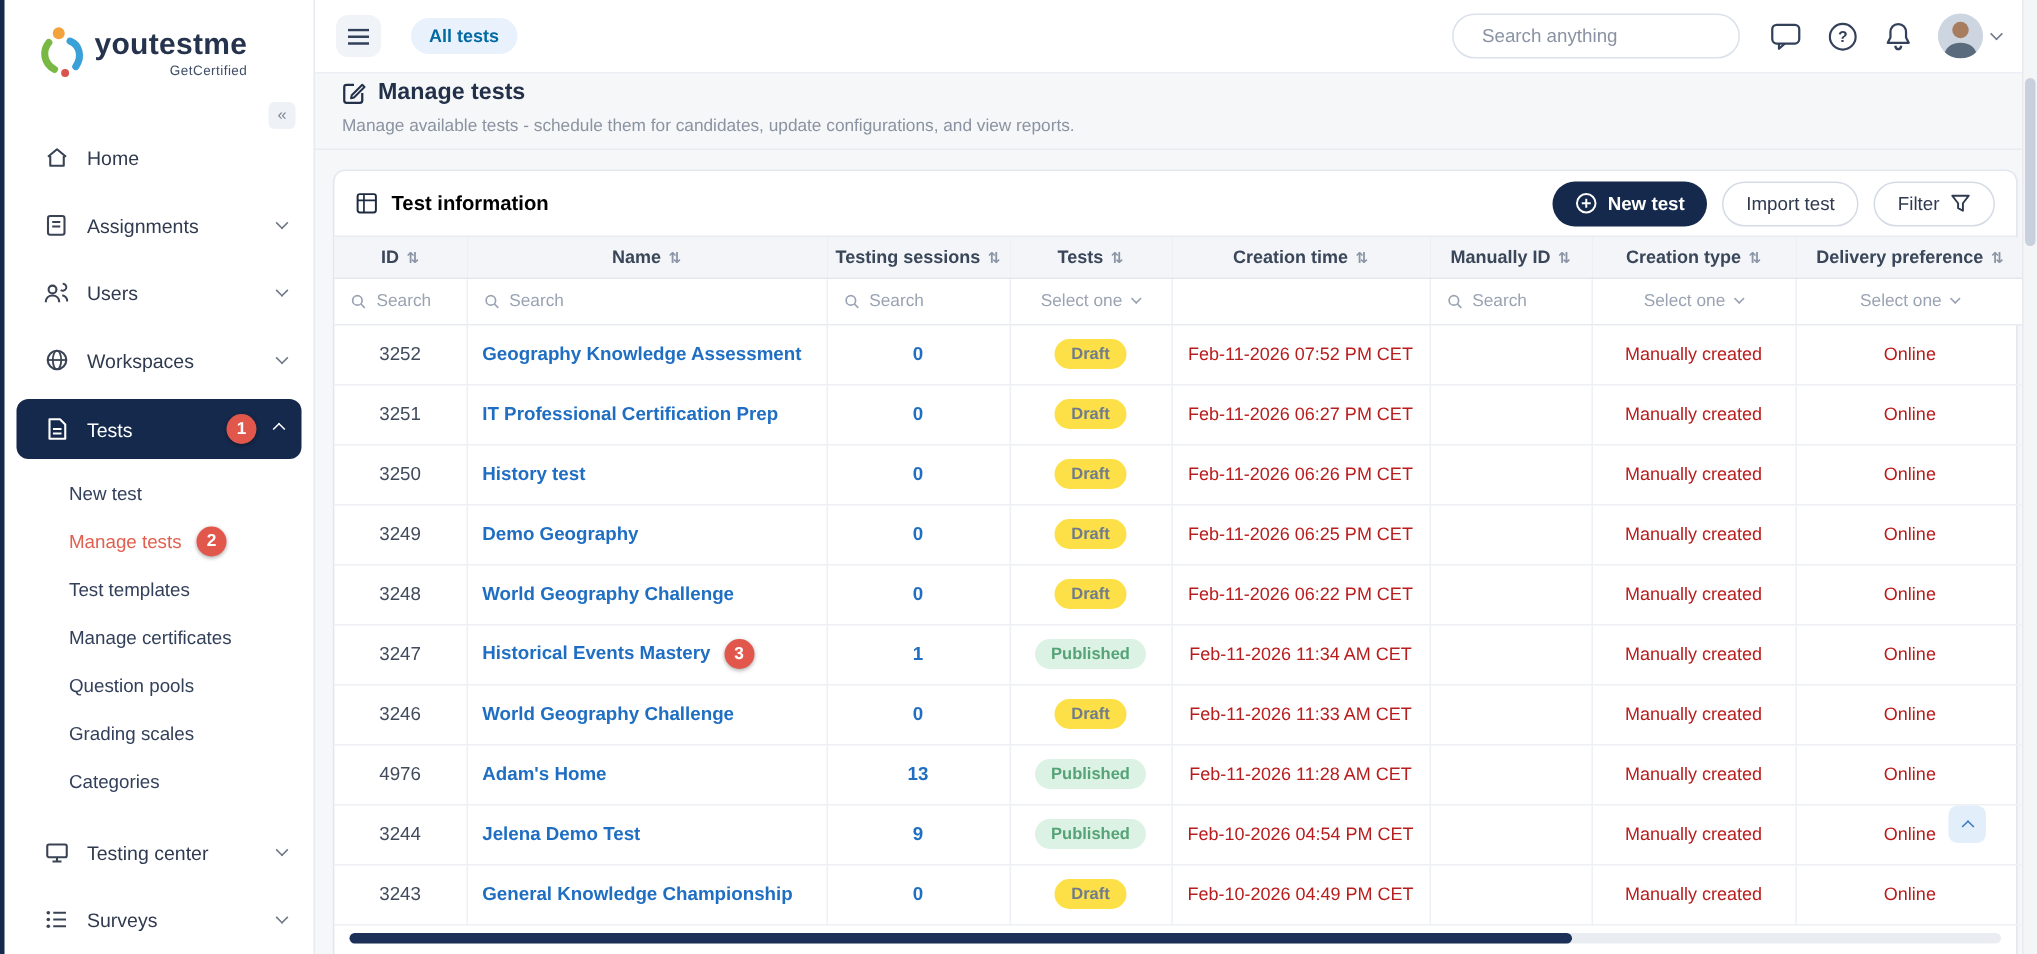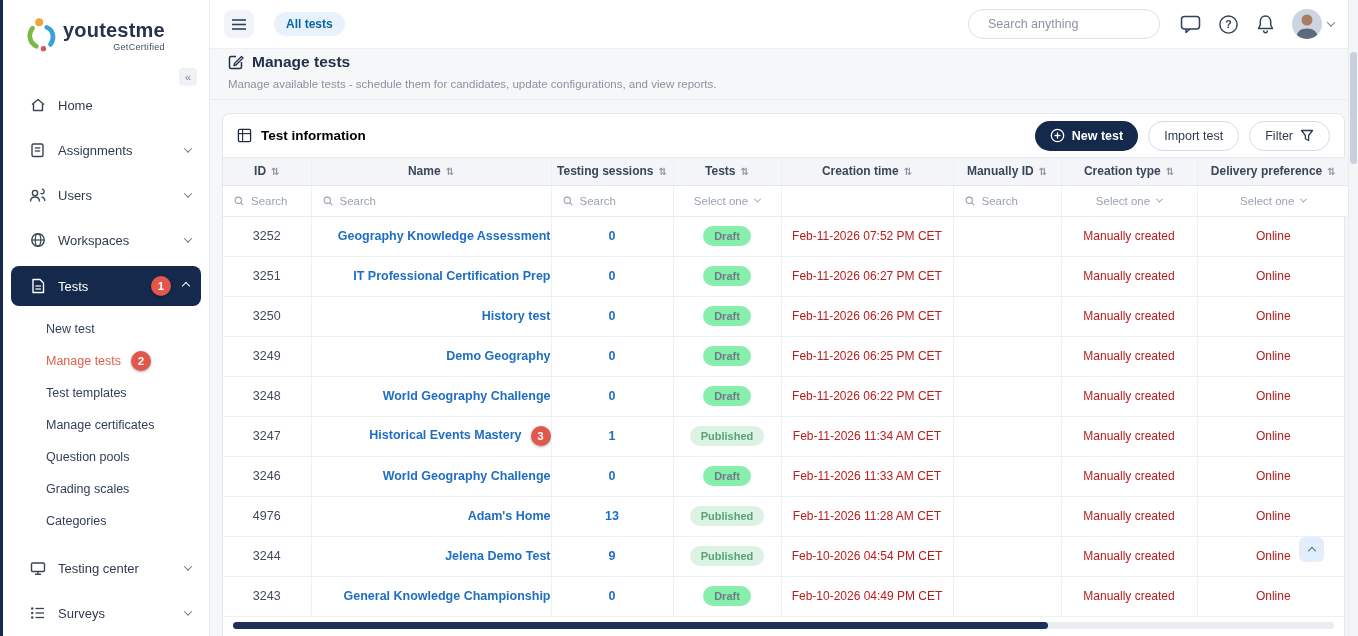--- a/index.html
+++ b/index.html
@@ -62,25 +62,25 @@
   thead th{background:#f3f5f8;height:27px;font-size:12px;font-weight:700;color:#3a4659;text-align:center;border-bottom:1px solid #e2e6ec}
   .th-label{margin-right:5px}
   .sort{font-size:10px;color:#8b95a5;cursor:pointer}
   .filter-row td{height:31px;background:#fff;border-bottom:1px solid #e8ebf0;font-size:11.5px;color:#9aa3b2}
   .fsearch{display:flex;align-items:center;gap:6px;padding-left:10px;cursor:text}
   .fselect{display:flex;align-items:center;justify-content:center;gap:7px;cursor:pointer}
   .fselect .chv{width:5px;height:5px;border-color:#9aa3b2}
   .mag{width:12px;height:12px}
   tbody td{height:40px;border-bottom:1px solid #eef0f4;font-size:12.5px;text-align:center}
   .c-id{color:#414b5c}
-  .c-name{text-align:right;padding-left:10px}
+  .c-name{text-align:left;padding-left:10px}
   .tlink{color:#1f6ec2;font-weight:600;text-decoration:none;cursor:pointer}
   .c-mut{color:#b91c1c;font-size:12px !important}
   .pill{display:inline-block;padding:4px 11px;border-radius:10px;font-size:11px;font-weight:600}
-  .pill.draft{background:#86efac;color:#707c8b}
+  .pill.draft{background:#fde047;color:#707c8b}
   .pill.pub{background:#dcf2e4;color:#55a377}
   .callout{display:inline-flex;width:20px;height:20px;border-radius:50%;background:#e2574c;color:#fff;font-size:11.5px;font-weight:700;align-items:center;justify-content:center;margin-left:9px;vertical-align:middle;box-shadow:0 1px 3px rgba(0,0,0,.35)}
   
   .hscroll{height:7px;background:#e9edf2;border-radius:4px;margin:5px 10px 0 10px;position:relative;cursor:pointer}
   .hthumb{position:absolute;left:0;top:0;height:7px;width:74%;background:#1c3058;border-radius:4px}
   .card-foot{position:relative;height:40px;margin-top:7px;display:flex;align-items:flex-start;padding:0 14px}
   .scrolltop{position:absolute;right:24px;bottom:74px;width:25px;height:25px;border:none;border-radius:6px;background:#e3eefb;cursor:pointer;display:flex;align-items:center;justify-content:center}
   .scrolltop .chv{border-color:#3577c2;margin-top:3px}
   .vscroll{position:absolute;right:0;top:0;width:10px;height:636px;background:#f4f5f7;border-left:1px solid #e8eaee;z-index:50}
   .vthumb{position:absolute;top:52px;left:1px;width:7px;height:112px;background:#c7d0dc;border-radius:4px}

